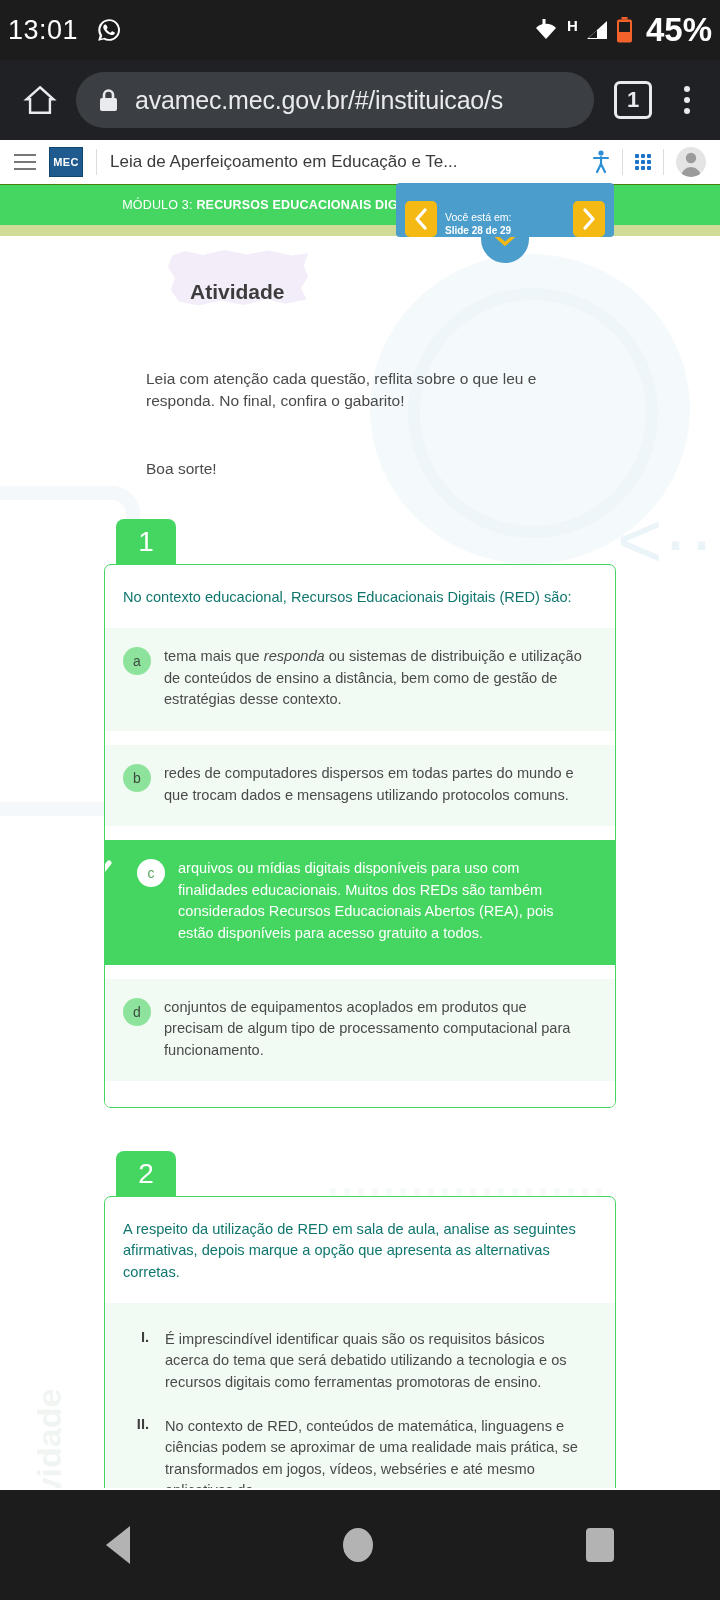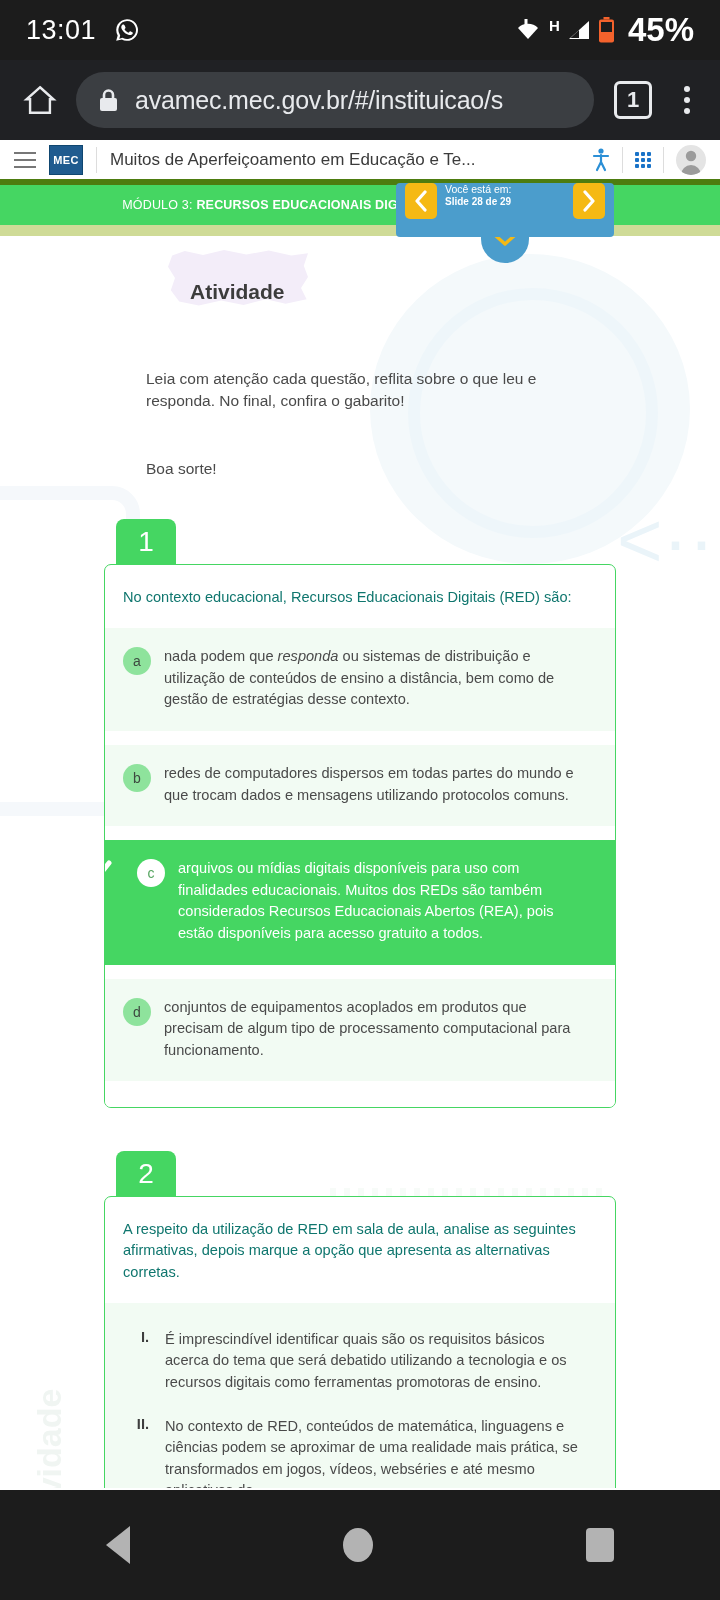--- a/index.html
+++ b/index.html
@@ -7,21 +7,21 @@
     width: 720px; height: 1600px;
     font-family: "Liberation Sans", sans-serif;
     background: #ffffff;
     overflow: hidden;
   }
   .phone { position: relative; width: 720px; height: 1600px; background: #fff; }
 
   
   .statusbar {
     height: 60px; background: #1c1c1c; color: #fff;
-    display: flex; align-items: center; padding: 0 26px;
+    display: flex; align-items: center; padding: 0 8px;
   }
   .sb-time { font-size: 27px; font-weight: 500; letter-spacing: .5px; }
   .sb-left-icons { display: flex; align-items: center; gap: 12px; margin-left: 18px; }
   .sb-spacer { flex: 1; }
   .sb-right { display: flex; align-items: center; gap: 7px; }
   .sb-batt-pct { font-size: 33px; font-weight: 600; margin-left: 6px; }
   .wa-icon { width: 26px; height: 26px; }
   .wifi-ico { width: 26px; height: 22px; }
   .h-letter { font-size: 15px; font-weight: 700; margin: -10px 0 0 1px; color:#fff; }
   .sig-ico { width: 24px; height: 22px; }
@@ -45,21 +45,21 @@
     width: 38px; height: 38px; border: 3px solid #e8eaed; border-radius: 6px;
     color: #e8eaed; font-size: 22px; font-weight: 700;
     display: flex; align-items: center; justify-content: center;
     margin-left: 6px;
   }
   .kebab { width: 30px; display: flex; flex-direction: column; align-items: center; gap: 5px; margin-left: 6px;}
   .kebab i { width: 6px; height: 6px; background: #e8eaed; border-radius: 50%; display:block; }
 
   
   .appheader {
-    height: 45px; background: #fff; border-bottom: 6px solid #4d7c0f;
+    height: 45px; background: #fff; border-bottom: 1px solid #4d7c0f;
     display: flex; align-items: center; padding: 0 14px; gap: 13px;
   }
   .hamburger { width: 22px; display: flex; flex-direction: column; gap: 5px; }
   .hamburger i { height: 2px; background: #777; display: block; }
   .mec-logo {
     width: 34px; height: 30px; background: #1f5b8f; color: #fff;
     font-size: 11px; font-weight: 700; letter-spacing: .3px;
     display: flex; align-items: center; justify-content: center;
     border: 1px solid #164straight;
   }
@@ -84,21 +84,21 @@
     font-size: 12.5px; color: #fff; letter-spacing: .2px;
     margin-right: 120px; font-weight: 400;
   }
   .module-label b { font-weight: 700; }
   .olive-band { height: 11px; background: #cfdb97; }
 
   
   .slidebox {
     position: absolute; top: 183px; left: 396px; width: 218px; height: 54px;
     background: #4b9dcc; border-radius: 4px;
-    display: flex; align-items: flex-start; padding: 0 9px; gap: 8px; z-index: 30;
+    display: flex; align-items: flex-end; padding: 0 9px; gap: 8px; z-index: 30;
   }
   .nav-arrow {
     width: 32px; height: 36px; background: #f5b914; border-radius: 5px;
     display: flex; align-items: center; justify-content: center; flex-shrink: 0;
   }
   .slide-text { flex: 1; color: #fff; line-height: 1.25; }
   .slide-text .sm { font-size: 10.5px; display: block; }
   .slide-text .lg { font-size: 10px; font-weight: 700; display: block; }
   .slide-chevron {
     position: absolute; top: 229px; left: 481px; width: 48px; height: 34px;
@@ -261,21 +261,21 @@
   </div>
 
   <div class="appheader">
     <div class="hamburger">
       <i></i>
       <i></i>
       <i></i>
     </div>
     <div class="mec-logo">MEC</div>
     <div class="hdr-divider"></div>
-    <div class="hdr-title">Muitos de Aperfeiçoamento em Educação e Te...</div>
+    <div class="hdr-title">Leia de Aperfeiçoamento em Educação e Te...</div>
     <div class="hdr-icons">
       <svg class="access-ico" viewBox="0 0 18 24">
         <circle cx="9" cy="3" r="2.6" fill="#2b8fd6"></circle>
         <path d="M2 8 h14 M9 7 v8 M9 14 l-4 8 M9 14 l4 8" stroke="#2b8fd6" stroke-width="2.2" fill="none" stroke-linecap="round"></path>
       </svg>
       <div class="hdr-divider"></div>
       <div class="apps-ico">
         <i></i>
           <i></i>
           <i></i>
@@ -345,21 +345,21 @@
       <p class="p2">Boa sorte!</p>
     </div>
 
     <div class="q-block q1">
       <div class="q-tab">1</div>
       <div class="q-card">
         <div class="q-stem">No contexto educacional, Recursos Educacionais Digitais (RED) são:</div>
 
         <div class="opt">
           <div class="opt-badge">a</div>
-          <div class="opt-text"><span>nada podem que </span><i>responda</i><span> ou sistemas de distribuição e utilização de conteúdos de ensino a distância, bem como de gestão de estratégias desse contexto.</span></div>
+          <div class="opt-text"><span>tema mais que </span><i>responda</i><span> ou sistemas de distribuição e utilização de conteúdos de ensino a distância, bem como de gestão de estratégias desse contexto.</span></div>
         </div>
 
         <div class="opt gap"></div>
 
         <div class="opt">
           <div class="opt-badge">b</div>
           <div class="opt-text">redes de computadores dispersos em todas partes do mundo e que trocam dados e mensagens utilizando protocolos comuns.</div>
         </div>
 
         <div class="opt gap"></div>

